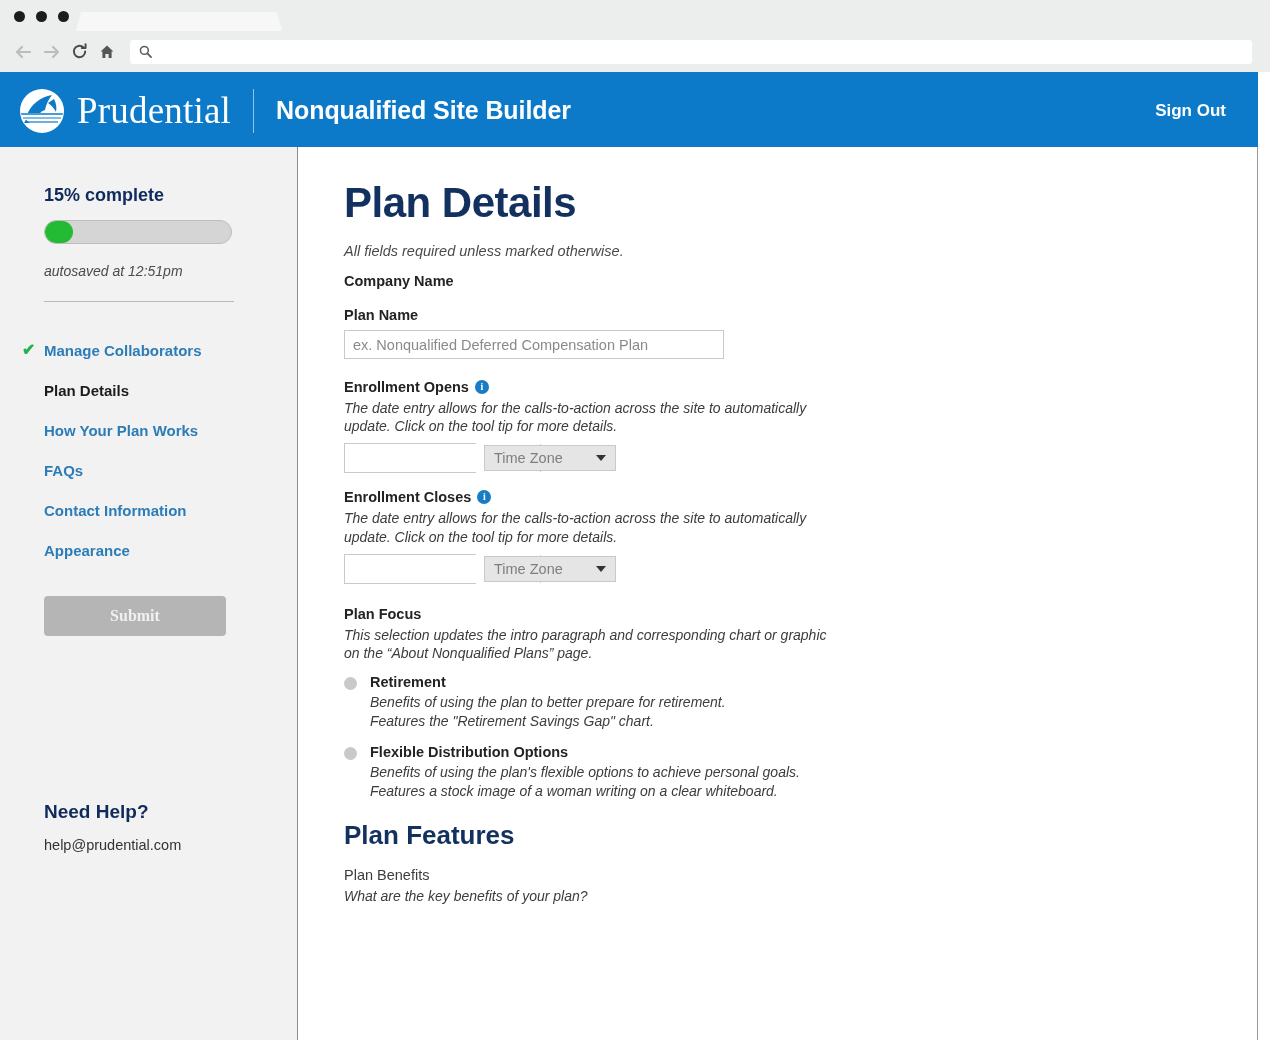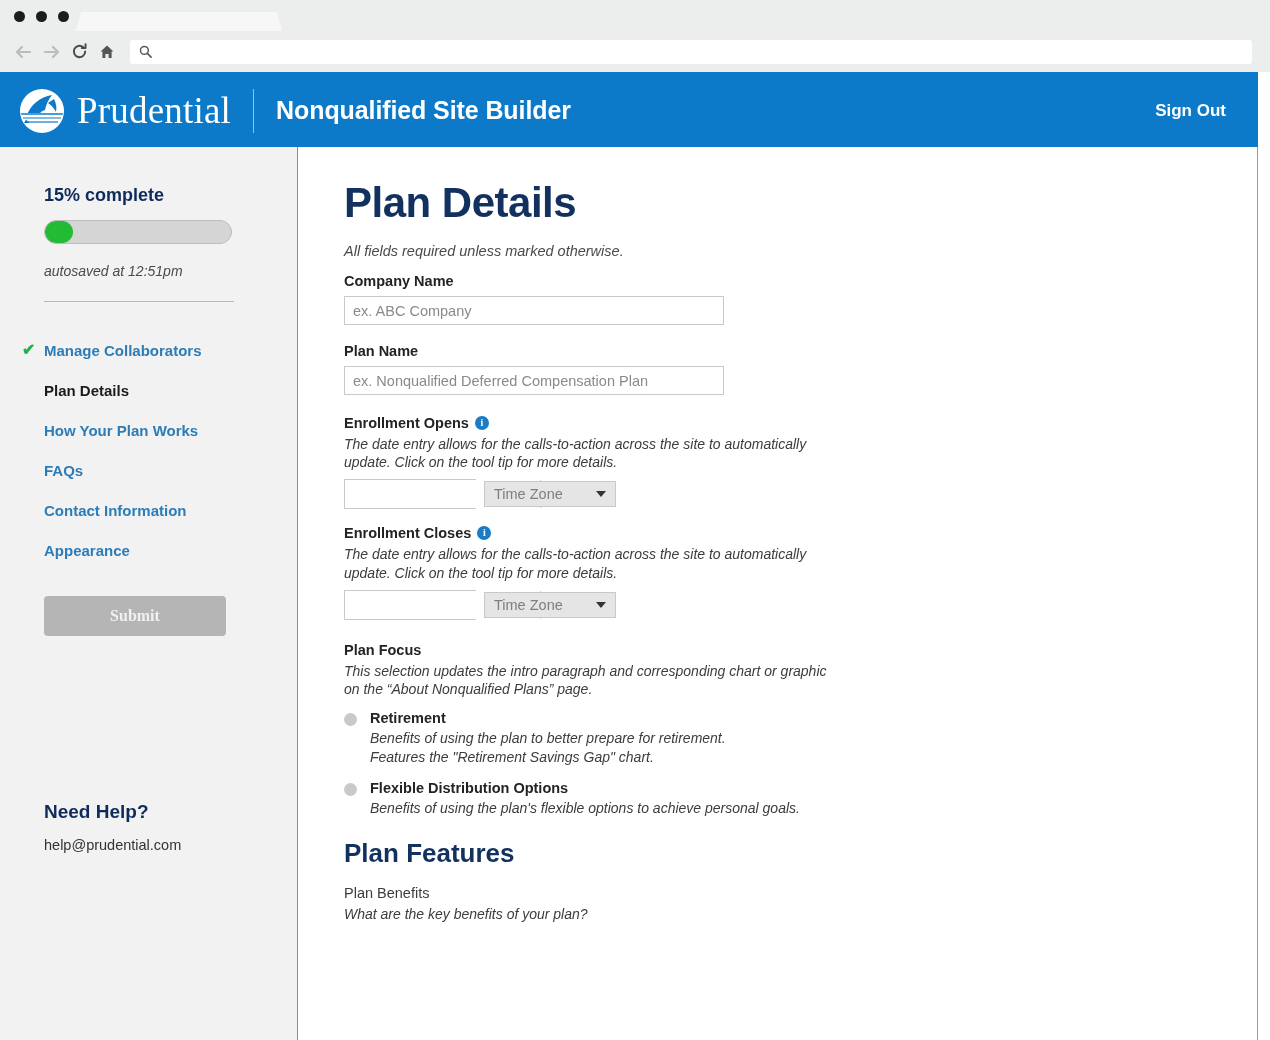--- a/index.html
+++ b/index.html
@@ -397,21 +397,20 @@
     </div>
   </aside>
 
   <main class="main">
     <h1 class="page-title">Plan Details</h1>
     <div class="page-sub">All fields required unless marked otherwise.</div>
 
 
     <div class="field">
       <div class="field-label">Company Name</div>
-      <input class="text-input" type="text" placeholder="ex. ABC Company" style="">
     </div>
 
     <div class="field" style="margin-top:18px;">
       <div class="field-label">Plan Name</div>
       <input class="text-input" type="text" placeholder="ex. Nonqualified Deferred Compensation Plan" style="">
     </div>
 
     <div class="field" style="margin-top:20px;">
       <div class="field-label">
         <span>Enrollment Opens</span>
@@ -477,20 +476,21 @@
           <div class="radio-desc">Benefits of using the plan to better prepare for retirement.</div>
           <div class="radio-desc" style="margin-top:0;">Features the "Retirement Savings Gap" chart.</div>
         </div>
 
         <div style="margin-top:14px;">
           <div class="radio-row">
             <span class="radio-dot"></span>
             <span class="radio-label">Flexible Distribution Options</span>
           </div>
           <div class="radio-desc">Benefits of using the plan's flexible options to achieve personal goals.</div>
+          <div class="radio-desc" style="margin-top:0;">Features a stock image of a woman writing on a clear whiteboard.</div>
         </div>
       </div>
     </div>
 
     <h2 class="section-title" style="margin-top:20px;">Plan Features</h2>
     <div class="field" style="margin-top:16px;">
       <div class="field-label" style="font-weight:normal;color:#3d3d3d;">Plan Benefits</div>
       <div class="field-help">What are the key benefits of your plan?</div>
     </div>
   </main>

